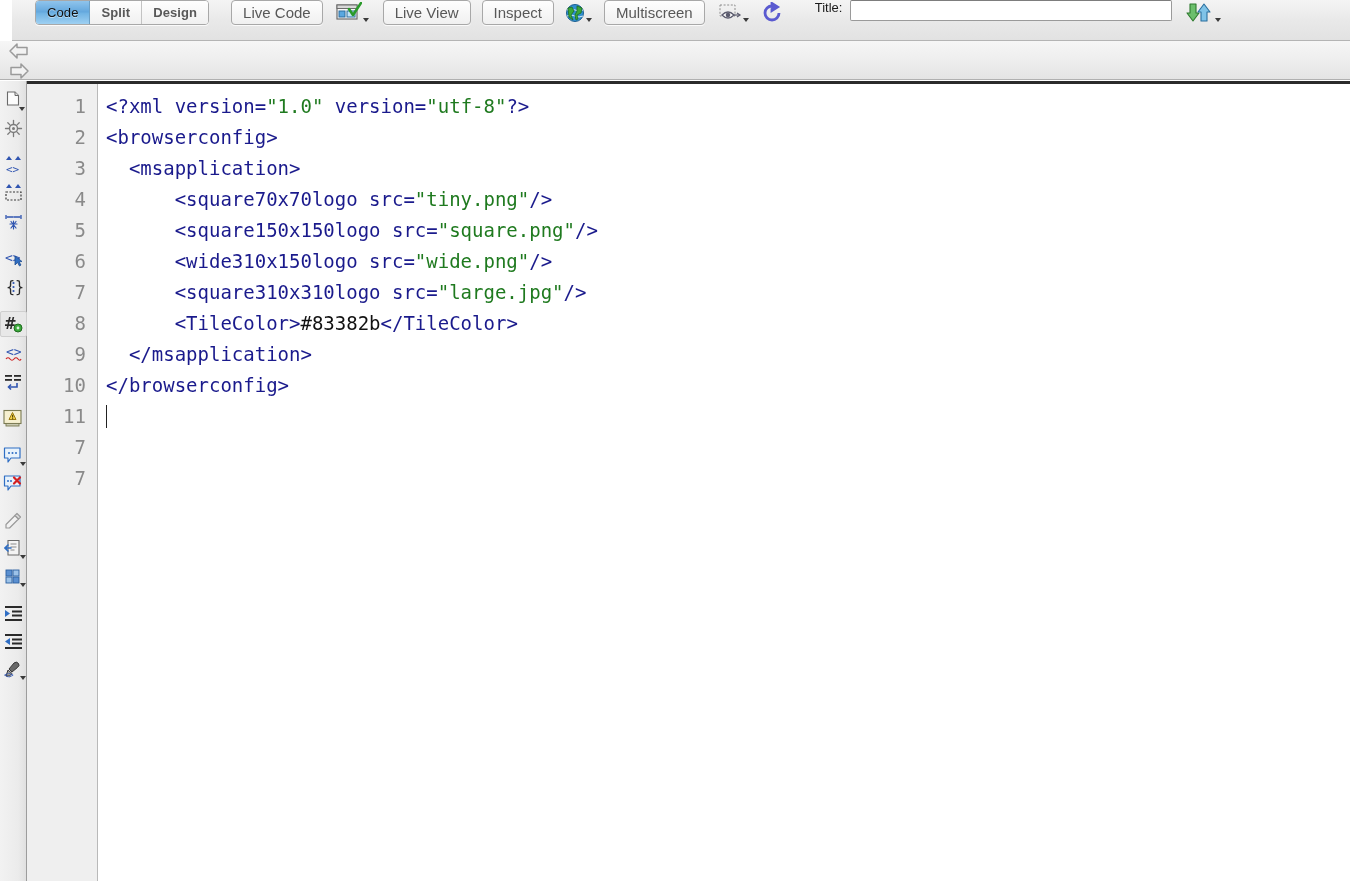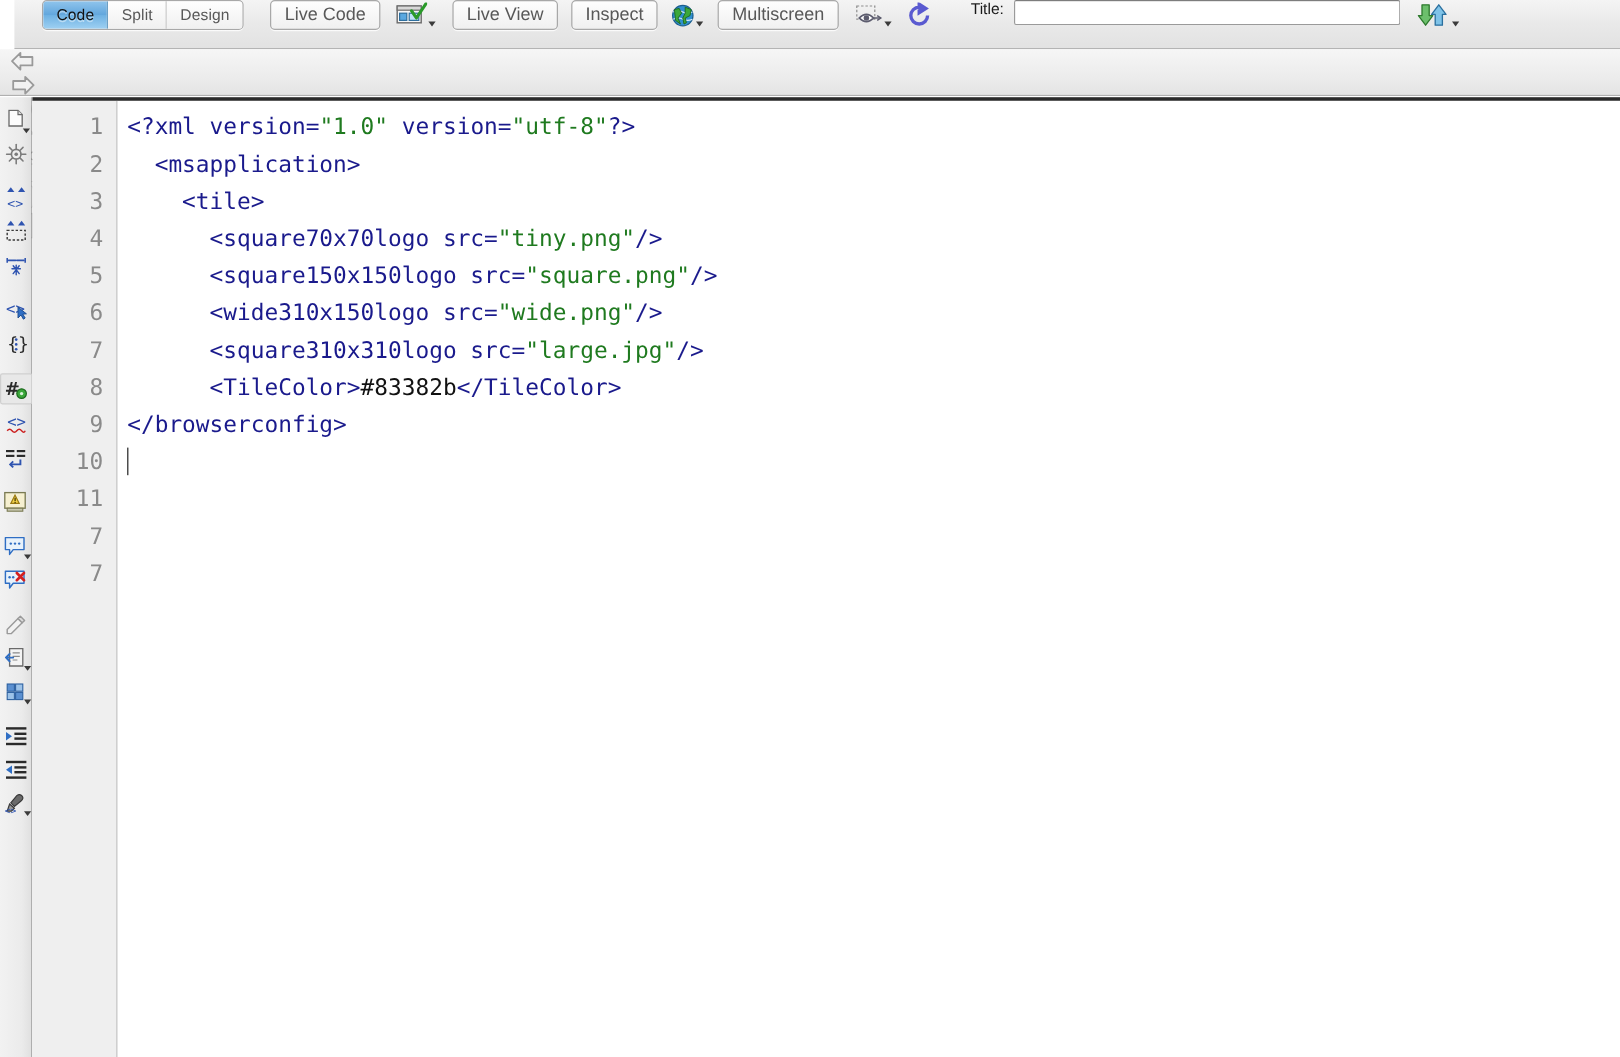--- a/index.html
+++ b/index.html
@@ -50,20 +50,21 @@
     justify-content: center;
     padding: 0 11px;
     height: 23px;
     font-size: 13px;
     color: #585858;
     background: linear-gradient(to bottom, #fefefe 0%, #f0f0f0 100%);
     border-right: 1px solid #c3c3c3;
     cursor: default;
     white-space: nowrap;
     letter-spacing: 0.1px;
+    font-weight: bold;
   }
   .seg-btn:last-child { border-right: none; }
   .seg-btn.active {
     background: linear-gradient(to bottom, #8fc4ec 0%, #63a7dd 48%, #6fb2e3 52%, #9ed0f2 100%);
     color: #111111;
     border-right: 1px solid #6c9fc4;
     font-weight: normal;
     text-shadow: 0 1px 0 rgba(255,255,255,0.45);
   }
 
@@ -616,25 +617,26 @@
       <div class="ln">8</div>
       <div class="ln">9</div>
       <div class="ln">10</div>
       <div class="ln">11</div>
       <div class="ln">7</div>
       <div class="ln">7</div>
     </div>
 
     <div class="codearea">
       <div class="codeline"><span class="tk-tag">&lt;?xml version=</span><span class="tk-val">"1.0"</span><span class="tk-tag"> version=</span><span class="tk-val">"utf-8"</span><span class="tk-tag">?&gt;</span></div>
+      <div class="codeline"><span class="tk-tag">&lt;browserconfig&gt;</span></div>
       <div class="codeline"><span class="tk-tag">  &lt;msapplication&gt;</span></div>
-      <div class="codeline"><span class="tk-tag">    &lt;tile&gt;</span></div>
       <div class="codeline"><span class="tk-tag">      &lt;square70x70logo src=</span><span class="tk-val">"tiny.png"</span><span class="tk-tag">/&gt;</span></div>
       <div class="codeline"><span class="tk-tag">      &lt;square150x150logo src=</span><span class="tk-val">"square.png"</span><span class="tk-tag">/&gt;</span></div>
       <div class="codeline"><span class="tk-tag">      &lt;wide310x150logo src=</span><span class="tk-val">"wide.png"</span><span class="tk-tag">/&gt;</span></div>
       <div class="codeline"><span class="tk-tag">      &lt;square310x310logo src=</span><span class="tk-val">"large.jpg"</span><span class="tk-tag">/&gt;</span></div>
       <div class="codeline"><span class="tk-tag">      &lt;TileColor&gt;</span><span class="tk-text">#83382b</span><span class="tk-tag">&lt;/TileColor&gt;</span></div>
+      <div class="codeline"><span class="tk-tag">  &lt;/msapplication&gt;</span></div>
       <div class="codeline"><span class="tk-tag">&lt;/browserconfig&gt;</span></div>
       <div class="codeline"><span class="caret"></span></div>
     </div>
   </div>
 
 </div>
 
 </body></html>

